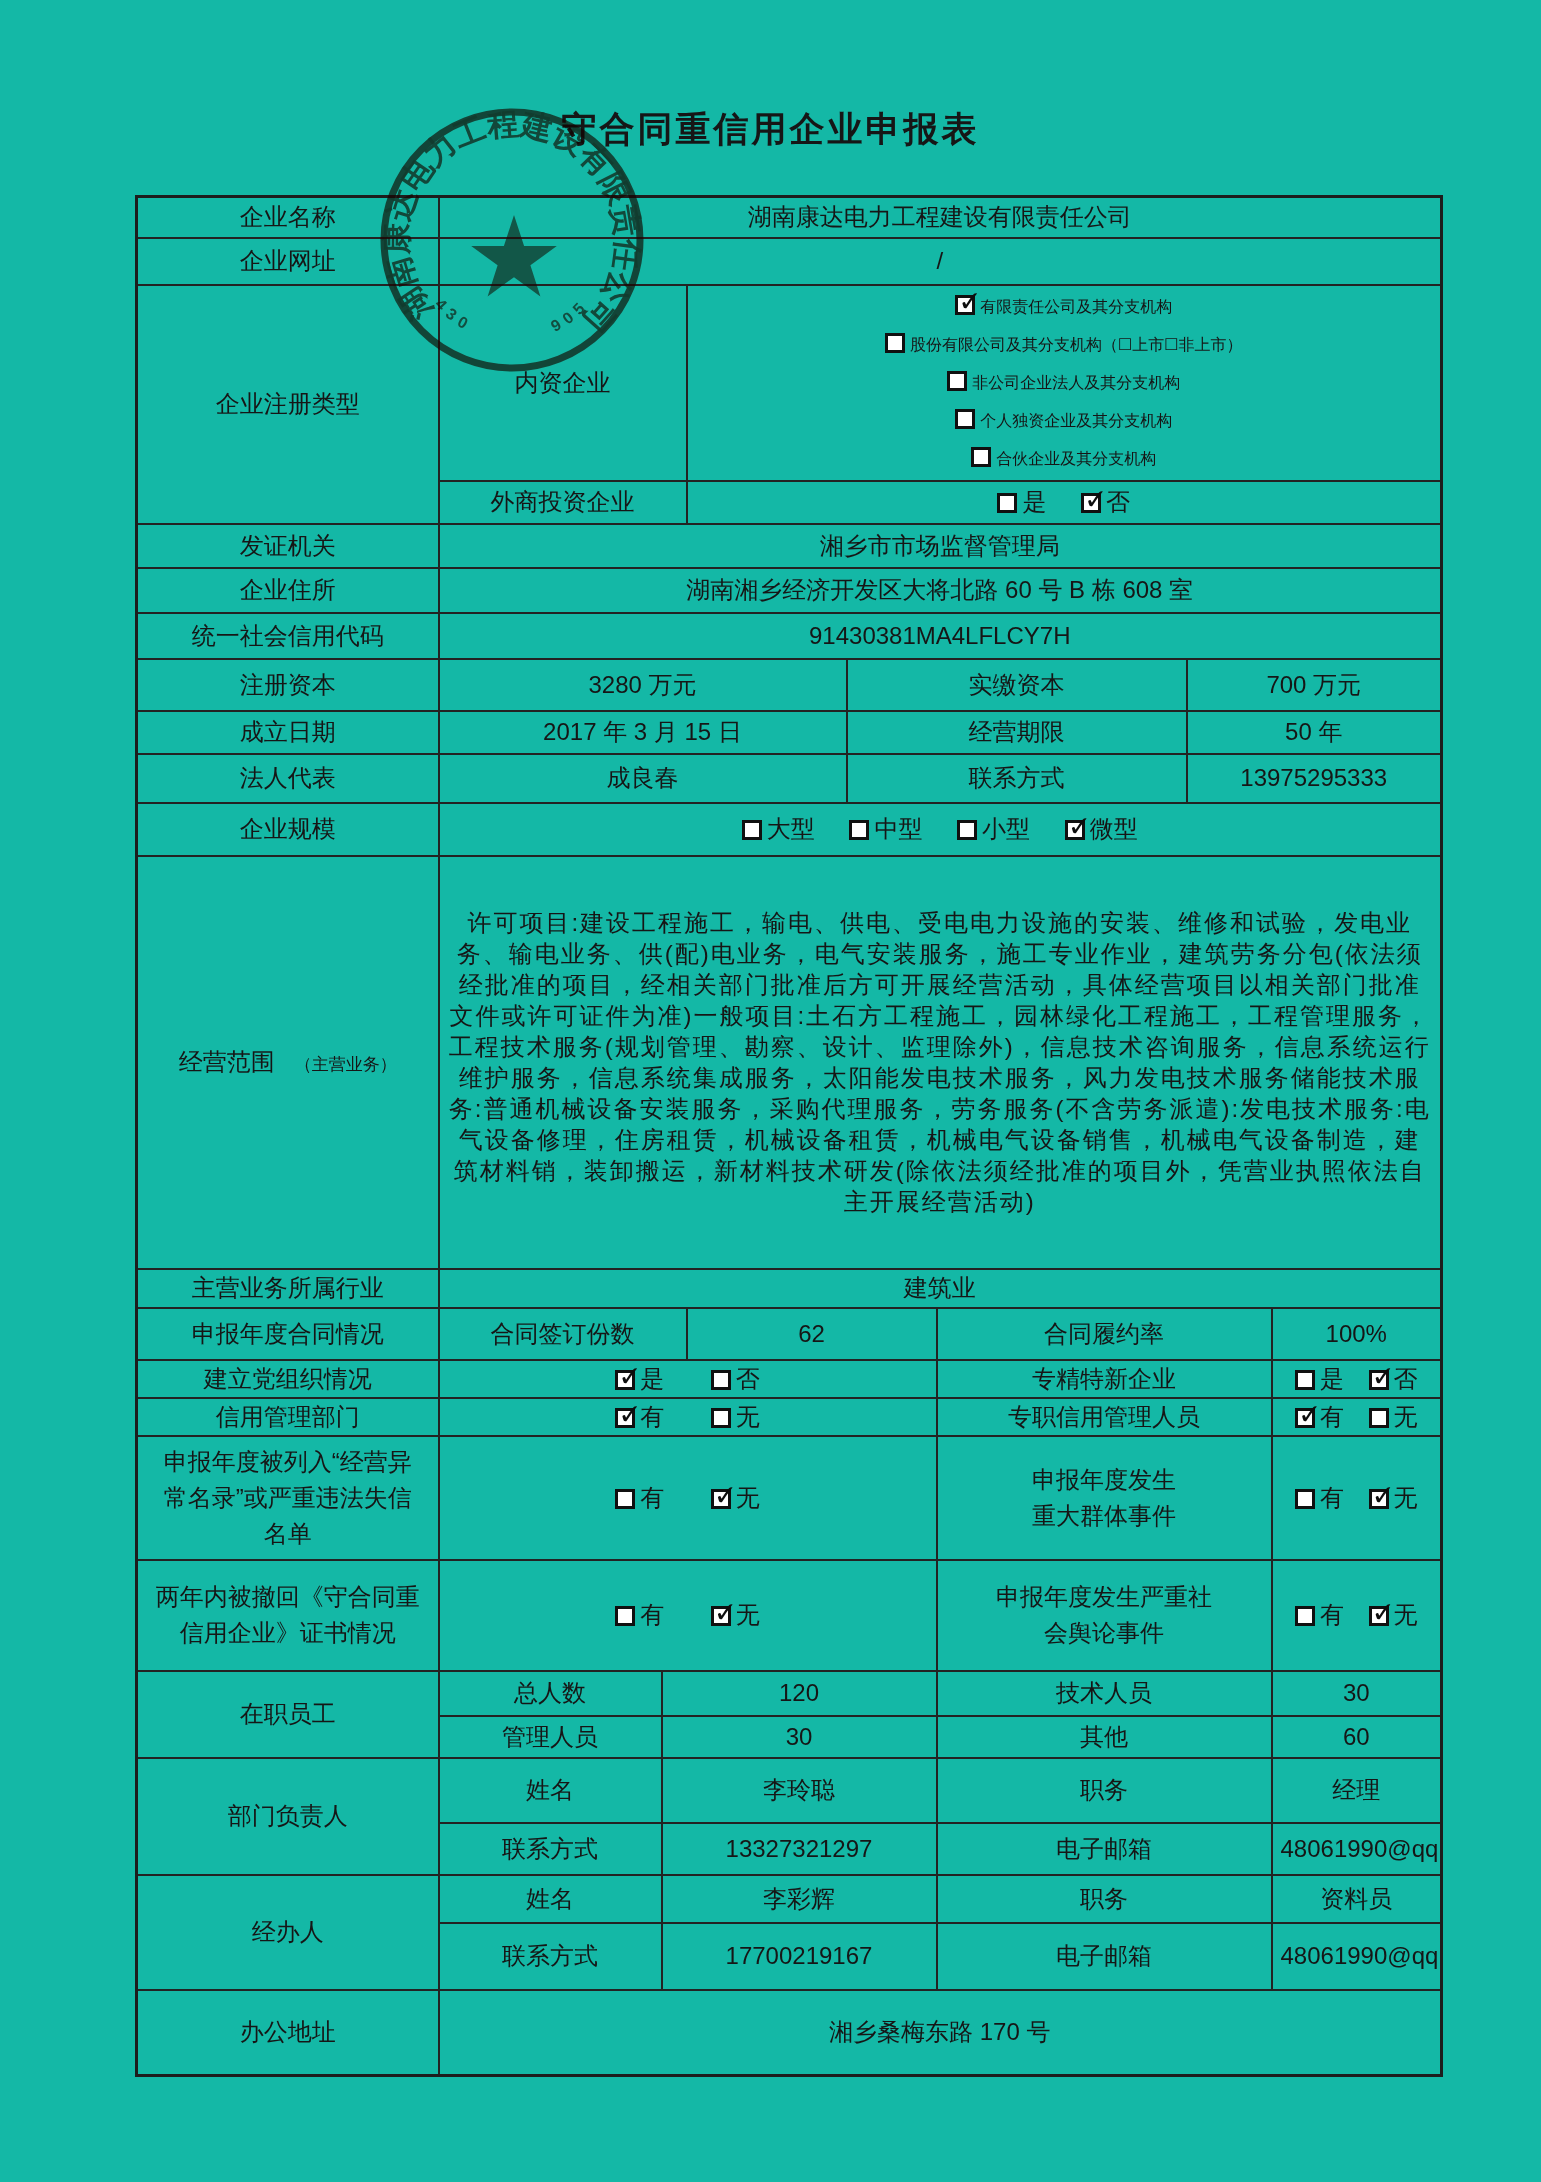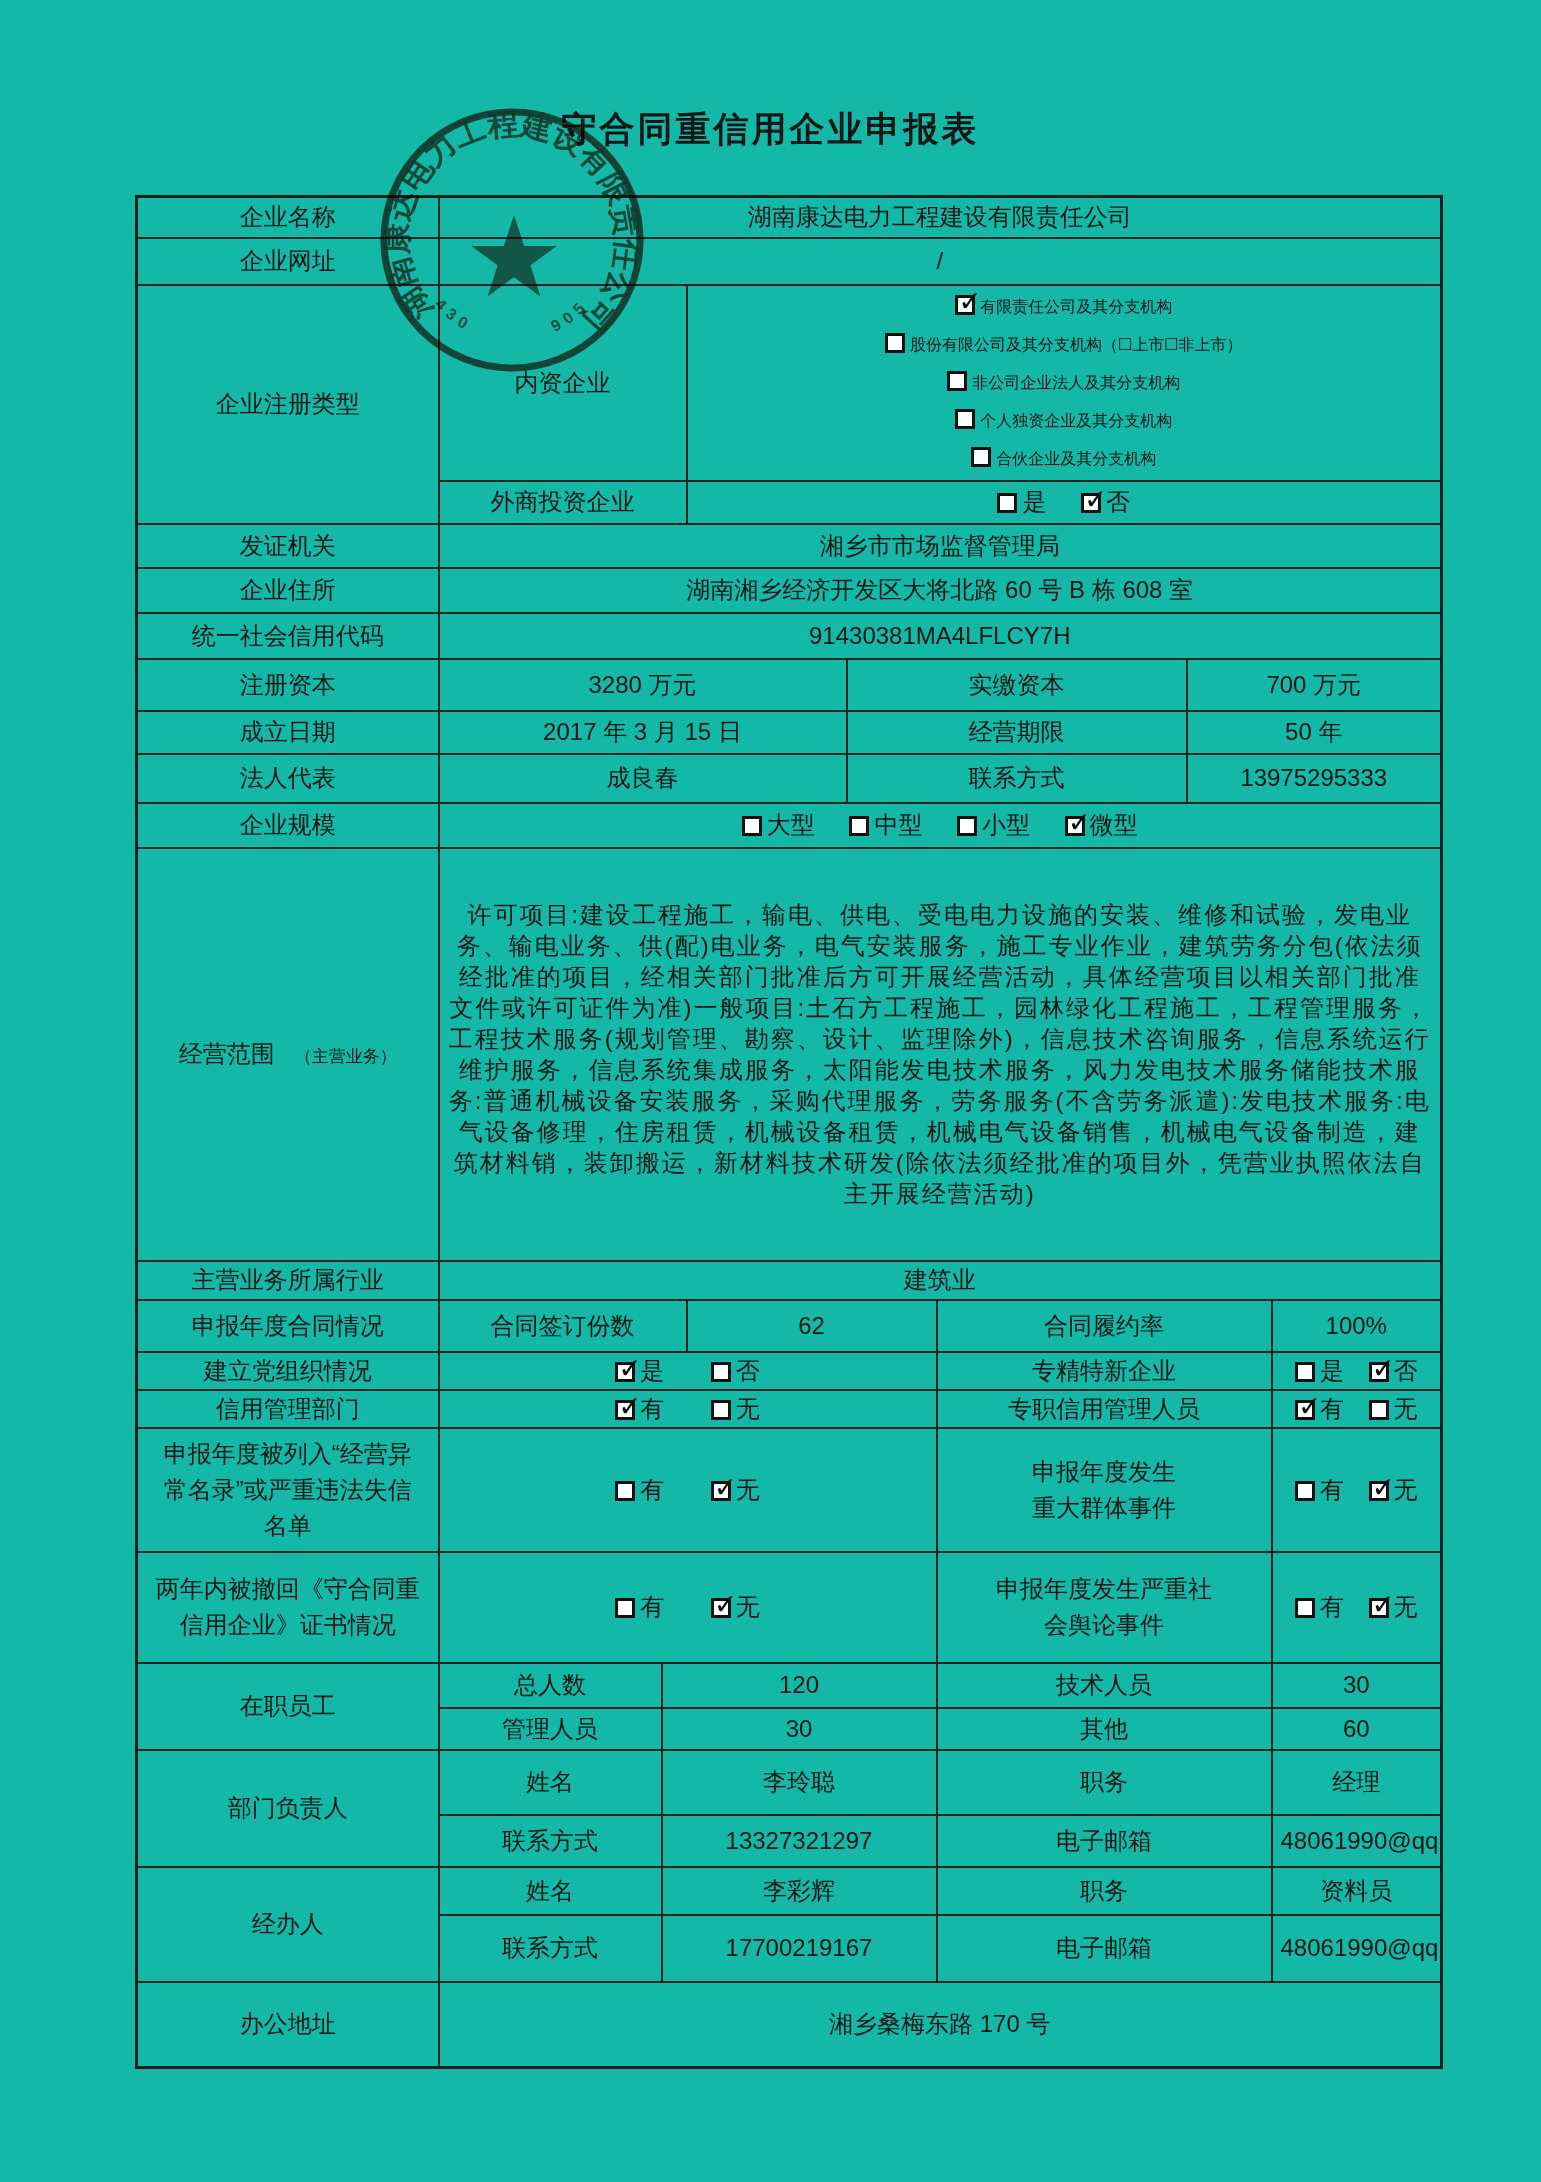--- a/index.html
+++ b/index.html
@@ -141,21 +141,21 @@
       <td colspan="2" class="val">50 年</td>
     </tr>
 
     <tr style="height:49px">
       <td>法人代表</td>
       <td colspan="3" class="L val">成良春</td>
       <td colspan="2">联系方式</td>
       <td colspan="2" class="L val">13975295333</td>
     </tr>
 
-    <tr style="height:45px">
+    <tr style="height:53px">
       <td>企业规模</td>
       <td colspan="7" class="gapm">
         <span class="pair"><span class="cb"></span><span>大型</span></span>
         <span class="pair"><span class="cb"></span><span>中型</span></span>
         <span class="pair"><span class="cb"></span><span>小型</span></span>
         <span class="pair"><span class="cb on"></span><span>微型</span></span>
       </td>
     </tr>
 
     <tr style="height:413px">

